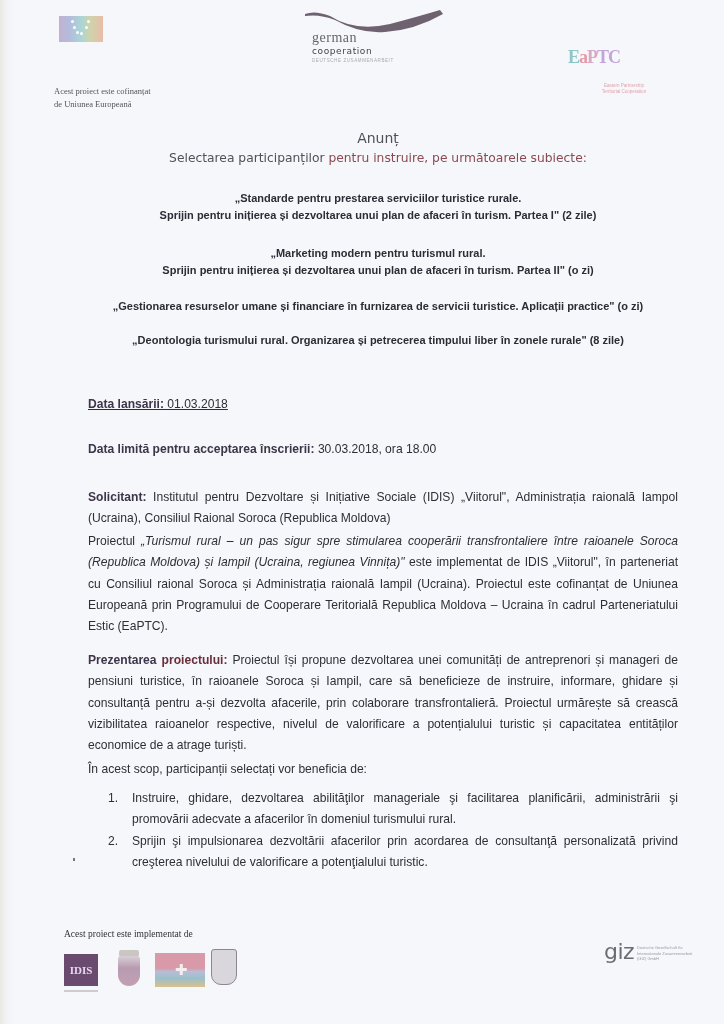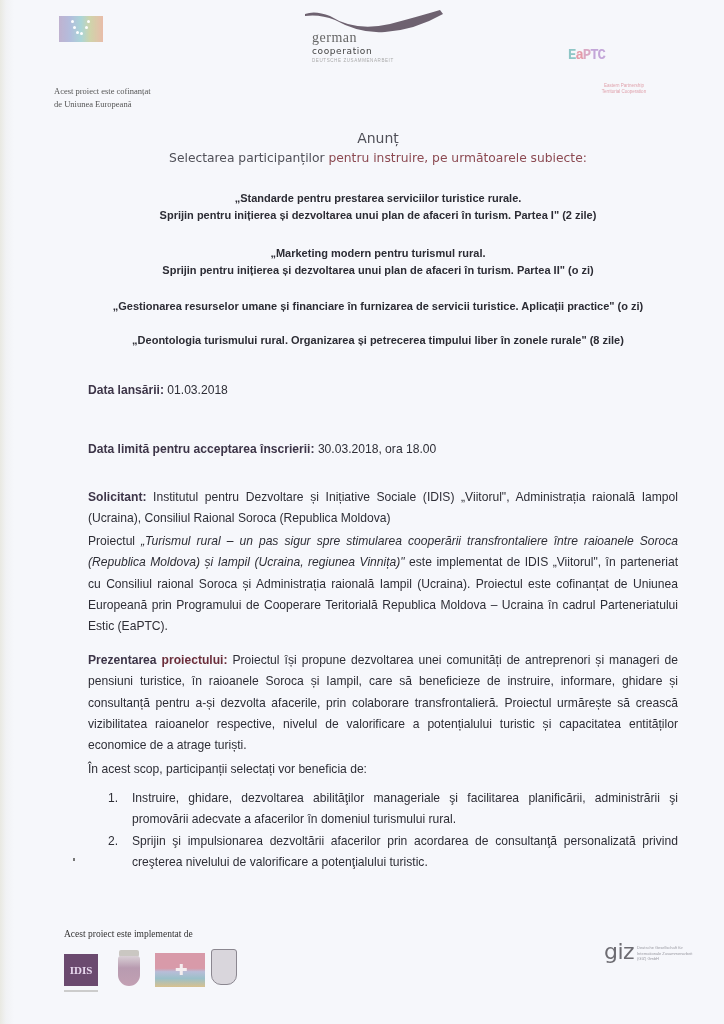--- a/index.html
+++ b/index.html
@@ -35,21 +35,21 @@
   .german-word2 {
     position: absolute; left: 312px; top: 46px;
     font-family: "DejaVu Sans", sans-serif; font-size: 9px; color: #444; letter-spacing: 0.6px;
   }
   .german-sub {
     position: absolute; left: 312px; top: 58px;
     font-size: 4.5px; color: #aaa; letter-spacing: 0.6px;
   }
   .eaptc {
     position: absolute; left: 568px; top: 47px;
-    font-family: Liberation Mono, monospace; font-weight: bold; font-size: 14px; letter-spacing: -1px;
+    font-family: Liberation Serif, serif; font-weight: bold; font-size: 18px; letter-spacing: -1px;
   }
   .eaptc .e { color: #8fc6c6; }
   .eaptc .a { color: #e59aa7; }
   .eaptc .p { color: #d9a8c3; }
   .eaptc .tc { color: #c3a6d8; }
   .eaptc-sub {
     position: absolute; left: 584px; top: 83px; width: 80px; text-align: center;
     font-size: 4.5px; line-height: 6px; color: #e0a3ad;
   }
   
@@ -65,21 +65,21 @@
   
   .para {
     position: absolute; left: 88px; width: 590px;
     font-size: 12.1px; line-height: 21.3px; text-align: justify; color: #2e2e36;
     font-family: "Liberation Sans", sans-serif;
   }
   .lbl { font-weight: bold; color: #3d3548; }
   .lbl-red { font-weight: bold; color: #6a2d3a; }
   .lbl-red2 { font-weight: bold; color: #3d3548; }
   .it { font-style: italic; }
-  .p-launch { top: 380px; }
+  .p-launch { top: 394px; text-decoration: underline; }
   .p-deadline { top: 439px; }
   .p-solicitant { top: 471px; margin-top: 16px; }
   .p-project { top: 531px; }
   .p-presentation { top: 650px; }
   .p-scope { top: 759px; }
   .list {
     position: absolute; left: 108px; width: 570px; top: 788px;
     font-size: 12.1px; line-height: 21.3px; text-align: justify; color: #2e2e36;
   }
   .list .li { position: relative; padding-left: 24px; margin-bottom: 0px; }

